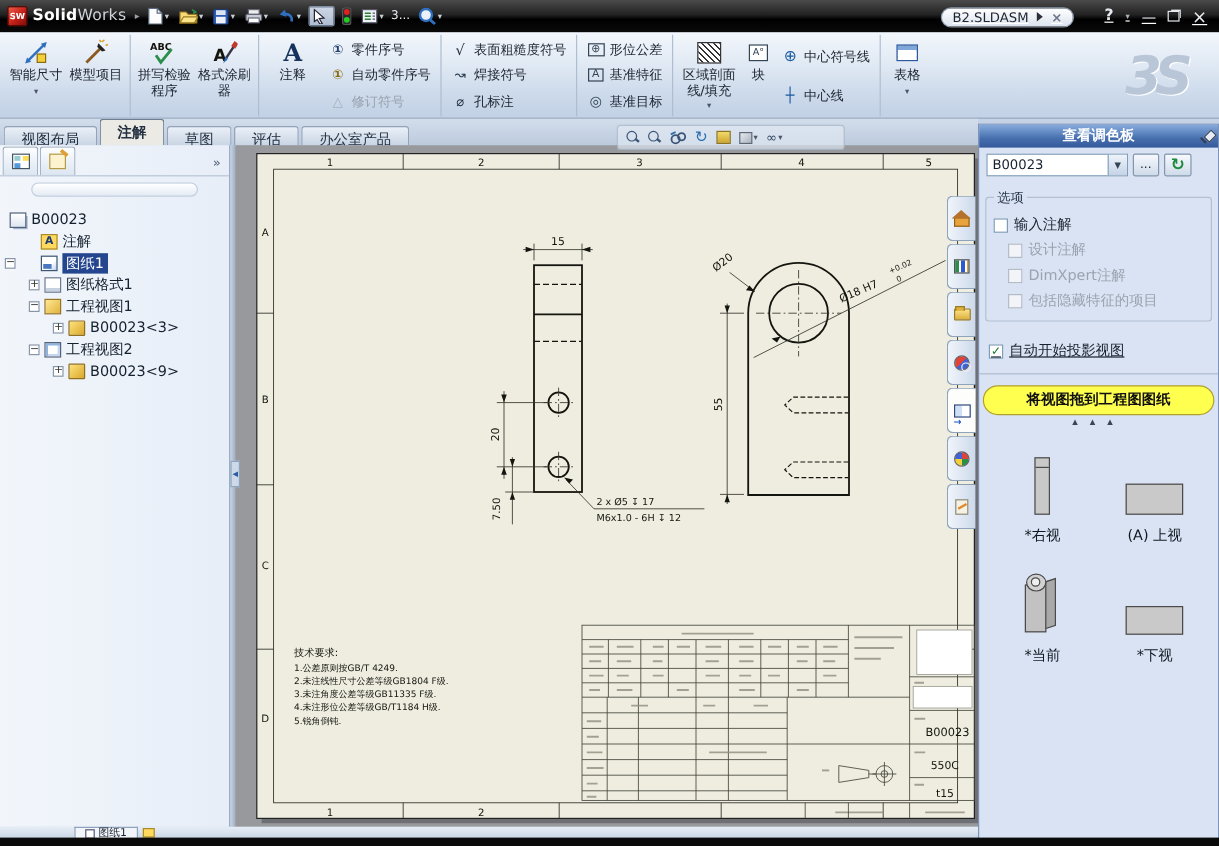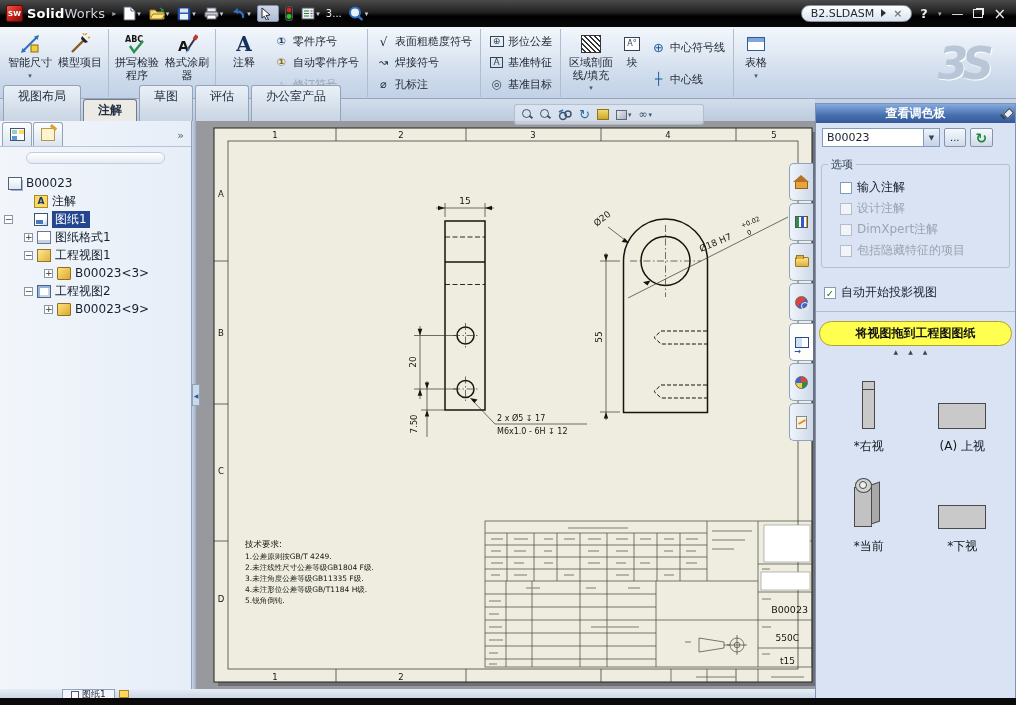--- a/index.html
+++ b/index.html
@@ -14,21 +14,21 @@
   .logo-cube { width:17px; height:17px; border-radius:2px;
     background:linear-gradient(135deg,#f05a4a,#c41f17 55%,#7c0f0a); border:1px solid #5a0c08;
     color:#fff; font-size:7px; font-weight:bold; display:flex; align-items:center; justify-content:center; }
   .logo-text { font-size:13px; letter-spacing:.2px; margin-right:2px; }
   .logo-text b { color:#fff; } .logo-text span { color:#cfd4da; }
   .tb-sep { color:#9aa0a8; font-size:8px; margin:0 1px; }
   .tb-btn { display:flex; align-items:center; gap:1px; padding:1px 2px; border-radius:2px; }
   .tb-btn .dd { color:#c9ced6; font-size:7px; }
   .tb-btn.pressed { background:linear-gradient(#cdd6e4,#aebdd2); border:1px solid #7e8ea6; }
   .tb-ico { display:block; }
-  #titlebar .right { margin-left:auto; display:flex; align-items:flex-start; gap:8px; }
+  #titlebar .right { margin-left:auto; display:flex; align-items:flex-end; gap:25px;text-decoration:underline; }
   .doc-pill { background:linear-gradient(#ffffff,#dbe3ee); color:#1c2430; border:1px solid #8b97a8;
     border-radius:9px; padding:1px 9px; font-size:11px; display:flex; align-items:center; gap:7px; }
   .doc-pill .tri { width:0; height:0; border-left:5px solid #2a2f38; border-top:4px solid transparent; border-bottom:4px solid transparent; }
   .doc-pill .x { color:#6d7787; font-size:11px; font-weight:bold; }
   .win-ctl { color:#e7ebf1; font-size:12px; display:flex; align-items:center; gap:10px; padding-right:4px; }
   .win-ctl .q { font-weight:bold; font-size:13px; }
   .win-ctl .dd { font-size:7px; color:#aab2bd; }
   .restore-box { width:10px; height:9px; border:1px solid #e7ebf1; box-shadow:2px -2px 0 -1px #e7ebf1; }
 
   
@@ -64,21 +64,21 @@
   .block-ico { width:16px; height:14px; border:1px solid #345; font-size:8px; color:#345; text-align:center; line-height:12px; background:#fff; }
   .table-ico { width:18px; height:14px; border:1px solid #2d5a9e;
     background:linear-gradient(#7fa7da,#7fa7da 4px,#fff 4px),
       repeating-linear-gradient(90deg,transparent 0 5px,#2d5a9e 5px 6px),
       repeating-linear-gradient(transparent 0 4px,#2d5a9e 4px 5px); background-color:#fff; }
   .bigA { font-size:20px; font-weight:bold; color:#16325c; font-family:"DejaVu Serif",serif; }
 
   
   #tabrow { position:absolute; left:0; top:99px; width:815px; height:22px;
     background:linear-gradient(#d3deec,#bccadd); display:flex; align-items:flex-end; padding-left:3px; gap:2px; }
-  .tab { height:36px; padding:2px 14px 0 14px; font-size:12px; color:#233041;
+  .tab { height:16px; padding:2px 14px 0 14px; font-size:12px; color:#233041;
     background:linear-gradient(#eaf0f7,#c9d5e4); border:1px solid #93a4ba; border-bottom:none;
     border-radius:3px 3px 0 0; }
   .tab.active { background:#eceae4; border-color:#6f7d90; height:22px; font-weight:bold; }
 
   
   #hud { position:absolute; left:514px; top:104px; height:21px; width:190px; z-index:5;
     background:rgba(226,233,243,.65); border:1px solid rgba(140,155,175,.5); border-radius:3px;
     display:flex; align-items:center; gap:7px; padding:0 7px; color:#3c4f68; }
   .hud-i { display:flex; align-items:center; gap:1px; }
   .hud-i .dd { font-size:7px; color:#4a5568; }
@@ -156,28 +156,28 @@
   .tp-combo-row { display:flex; align-items:center; gap:4px; padding:5px 4px 4px 6px; }
   .combo { width:118px; height:19px; background:#fff; border:1px solid #7f9db9; display:flex; align-items:center; }
   .combo .cv { flex:1; padding:0 4px; font-size:11px; }
   .combo .cb { width:16px; height:17px; background:linear-gradient(#eef3fa,#c4d3e6); border-left:1px solid #7f9db9;
     display:flex; align-items:center; justify-content:center; font-size:7px; color:#345; }
   .tp-btn { height:19px; padding:0 5px; background:linear-gradient(#f6f9fd,#cfdbe9); border:1px solid #8396ad; border-radius:2px;
     font-size:10px; display:flex; align-items:center; }
   .tp-refresh { color:#1d8a3c; font-weight:bold; font-size:14px; }
   .tp-options { margin:6px 5px 0 5px; border:1px solid #b3c0d4; border-radius:3px; padding:3px 4px 8px 4px; }
   .tp-options legend { font-size:11px; color:#2c3a4e; padding:0 3px; margin-left:2px; }
-  .chk-row { display:flex; align-items:center; gap:5px; margin:4px 0 0 14px; }
+  .chk-row { display:flex; align-items:center; gap:5px; margin:4px 0 0 2px; }
   .chk-row.indent { margin-left:14px; }
   .chk-row.disabled { color:#9aa4b0; }
   .chk { width:12px; height:12px; background:#fff; border:1px solid #7f9db9; font-size:10px; line-height:11px;
     text-align:center; color:#1a7a2e; font-weight:bold; flex:0 0 12px; }
   .chk-row.disabled .chk { border-color:#b3bcc8; background:#f2f4f7; }
   .chk.checked::before { content:"✓"; }
-  .tp-auto { margin:16px 4px 0 8px; }
+  .tp-auto { margin:16px 4px 0 8px;text-decoration:underline; }
   .tp-divider { margin-top:10px; border-top:1px solid #aebcd0; }
   .tp-hint { margin:9px 3px 0 3px; background:#ffff4f; border:1.5px solid #b0a02e; border-radius:13px;
     text-align:center; font-weight:bold; font-size:12px; padding:3px 0; color:#111; }
   .tp-tri { text-align:center; color:#3c4454; font-size:6px; letter-spacing:10px; margin-top:2px; }
   .thumb-grid { display:grid; grid-template-columns:1fr 1fr; padding:4px 6px 0 6px; }
   .thumb-cell { height:100px; display:flex; flex-direction:column; align-items:center; justify-content:flex-end; gap:9px; padding-bottom:4px; }
   .thumb-cell .vlabel { font-size:12px; color:#101820; }
   .th-front { width:26px; height:56px; background:#c9c9c9; border:1.5px solid #4a4a4a; border-radius:13px 13px 2px 2px; position:relative; }
   .th-front::before { content:""; position:absolute; left:4px; top:3px; width:14px; height:14px; background:#eee; border:1.5px solid #4a4a4a; border-radius:50%; }
   .th-top { width:48px; height:26px; background:#c9c9c9; border:1.5px solid #4a4a4a; }

